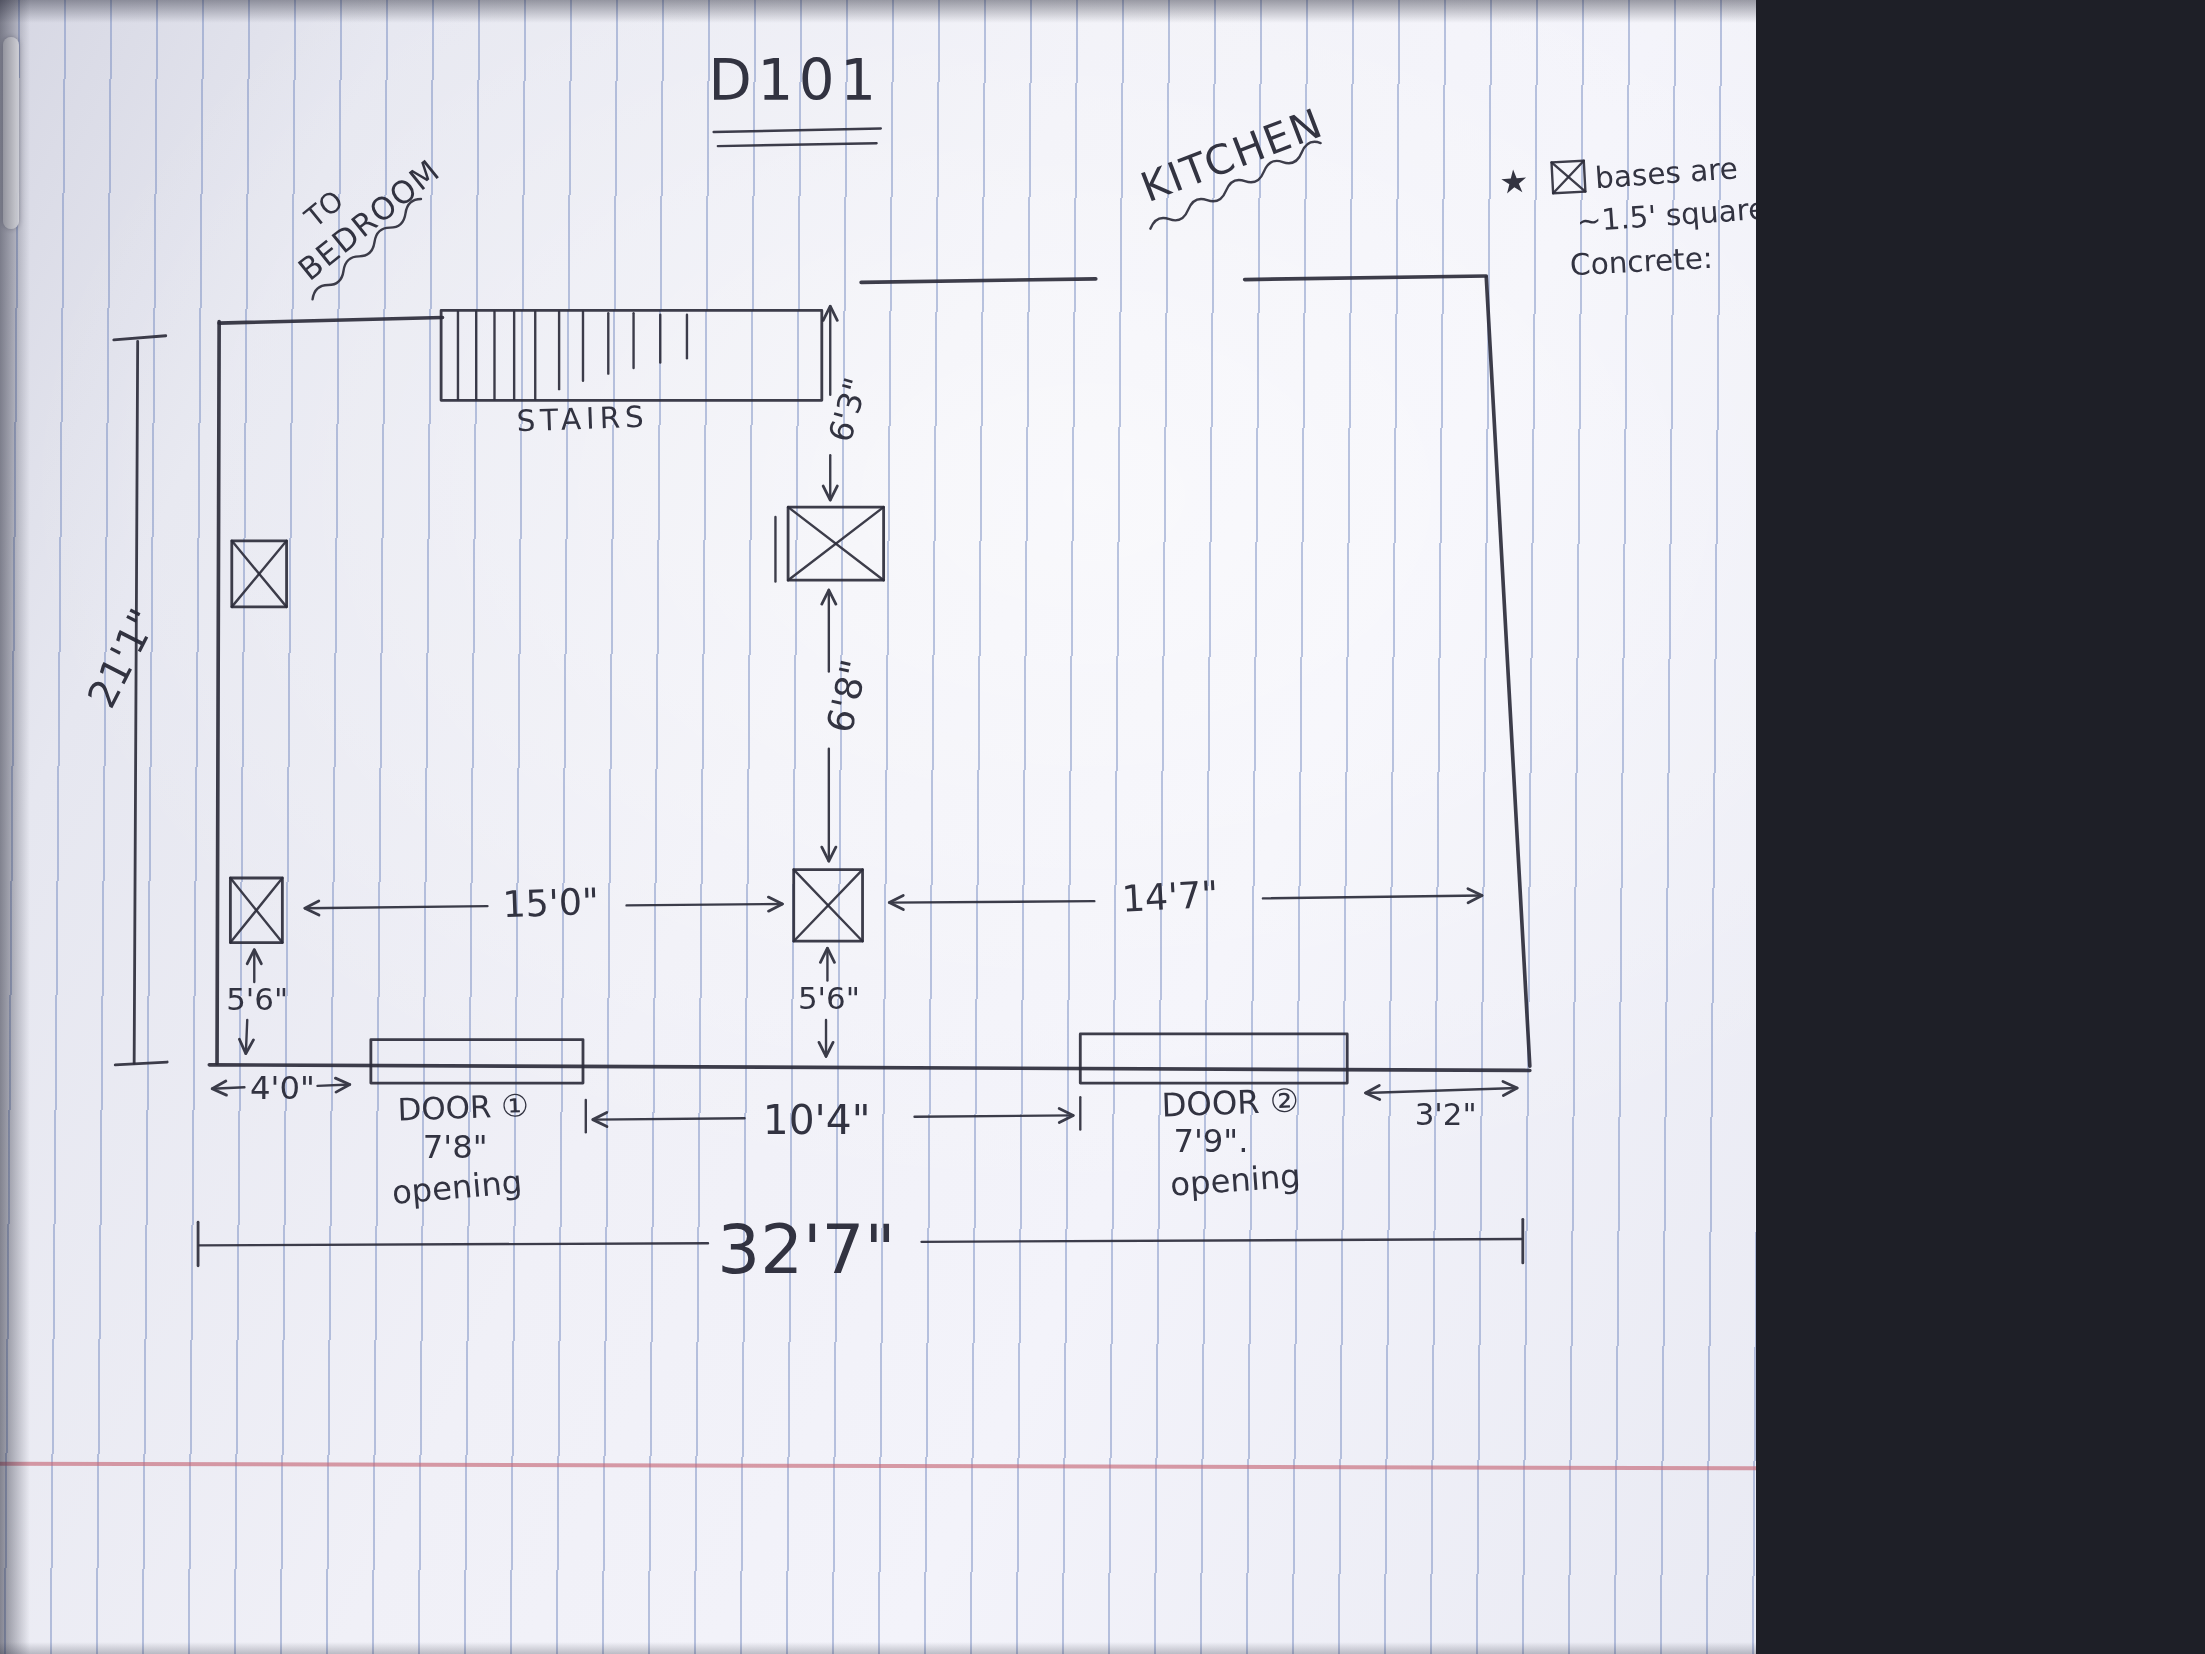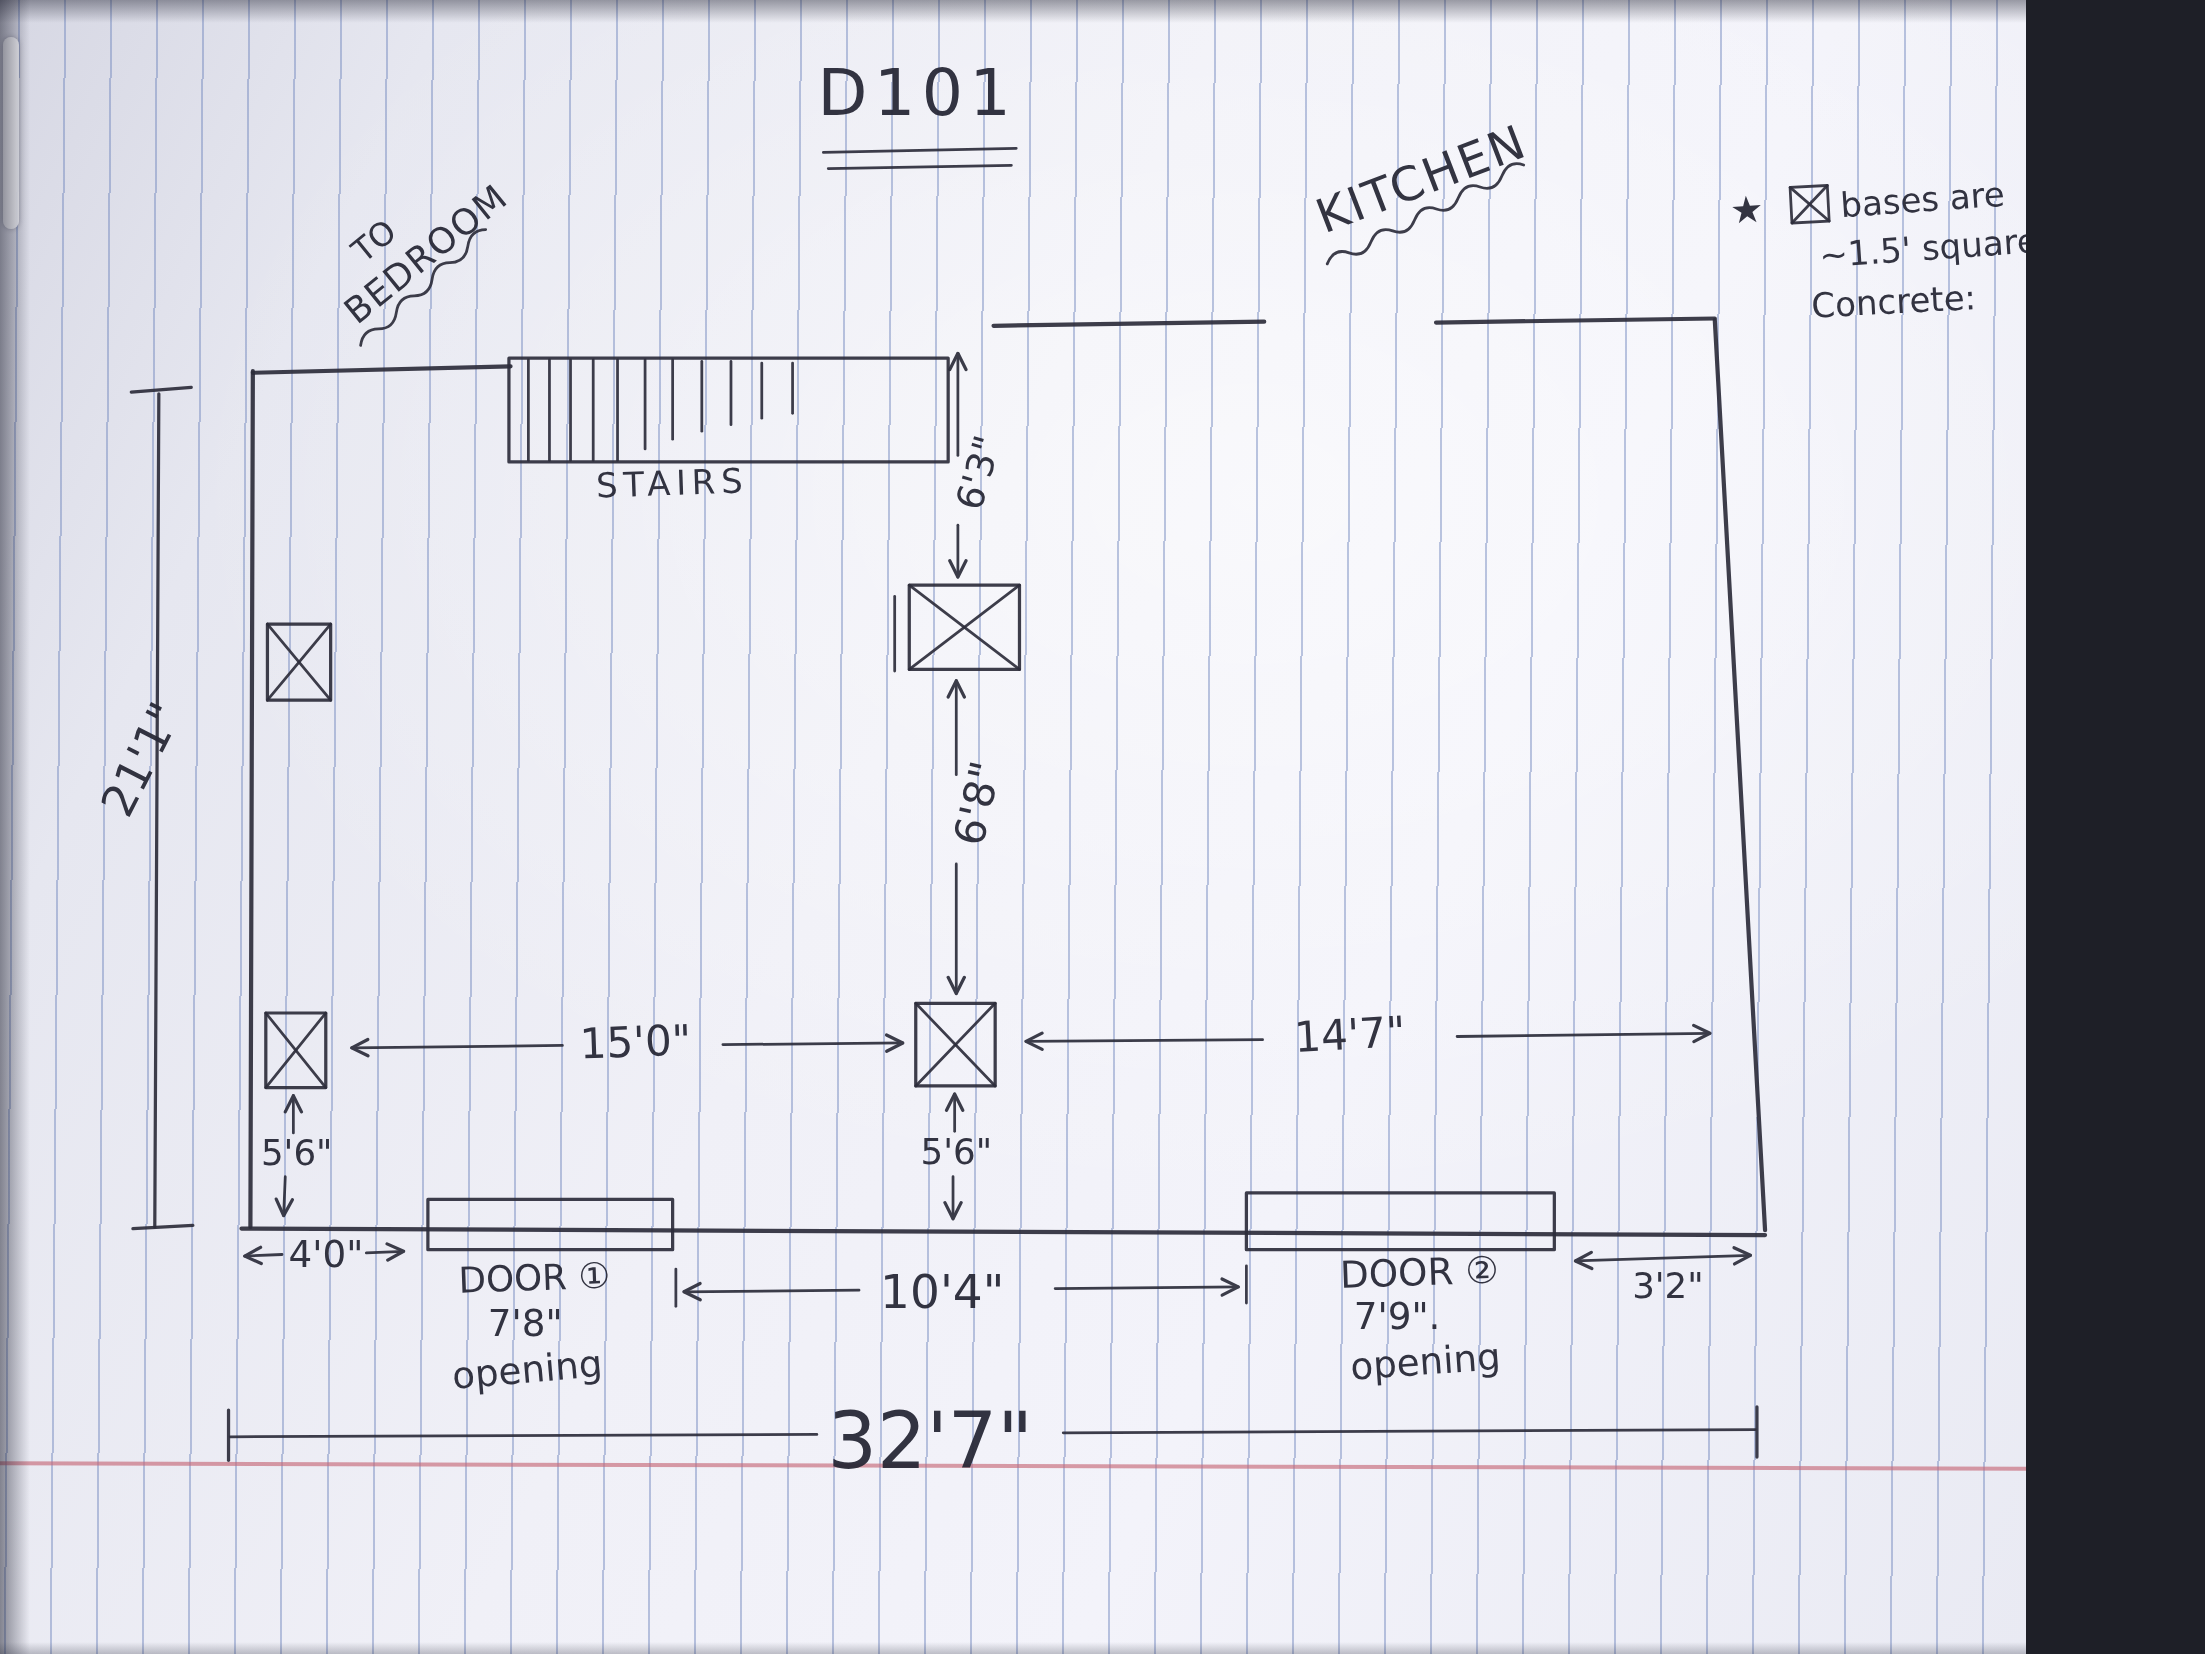--- a/index.html
+++ b/index.html
@@ -1,16 +1,16 @@
 <!DOCTYPE html>
 <html style="font-size:14px"><head>
 <meta charset="utf-8">
 <style>
   html,body{margin:0;padding:0;background:#1e1f27;}
-  .page{position:relative;width:2026px;height:1654px;overflow:hidden;
+  .page{position:relative;width:1756px;height:1654px;overflow:hidden;
         font-family:"DejaVu Sans",sans-serif;}
   .paper-bg{position:absolute;inset:0;
     background:
       radial-gradient(ellipse 1500px 1015px at 62% 30%, rgba(255,255,255,.55), rgba(255,255,255,0) 72%),
       linear-gradient(115deg,#d6d7e3 0%,#e6e7f0 16%,#f0f0f7 44%,#f3f3fa 66%,#e9eaf3 100%);}
   .lines{position:absolute;inset:-79px;
     background:repeating-linear-gradient(90deg,
       transparent 0px, transparent 44px,
       rgba(110,132,188,.46) 44px, rgba(110,132,188,.46) 46px);
     transform:rotate(.5deg);}

